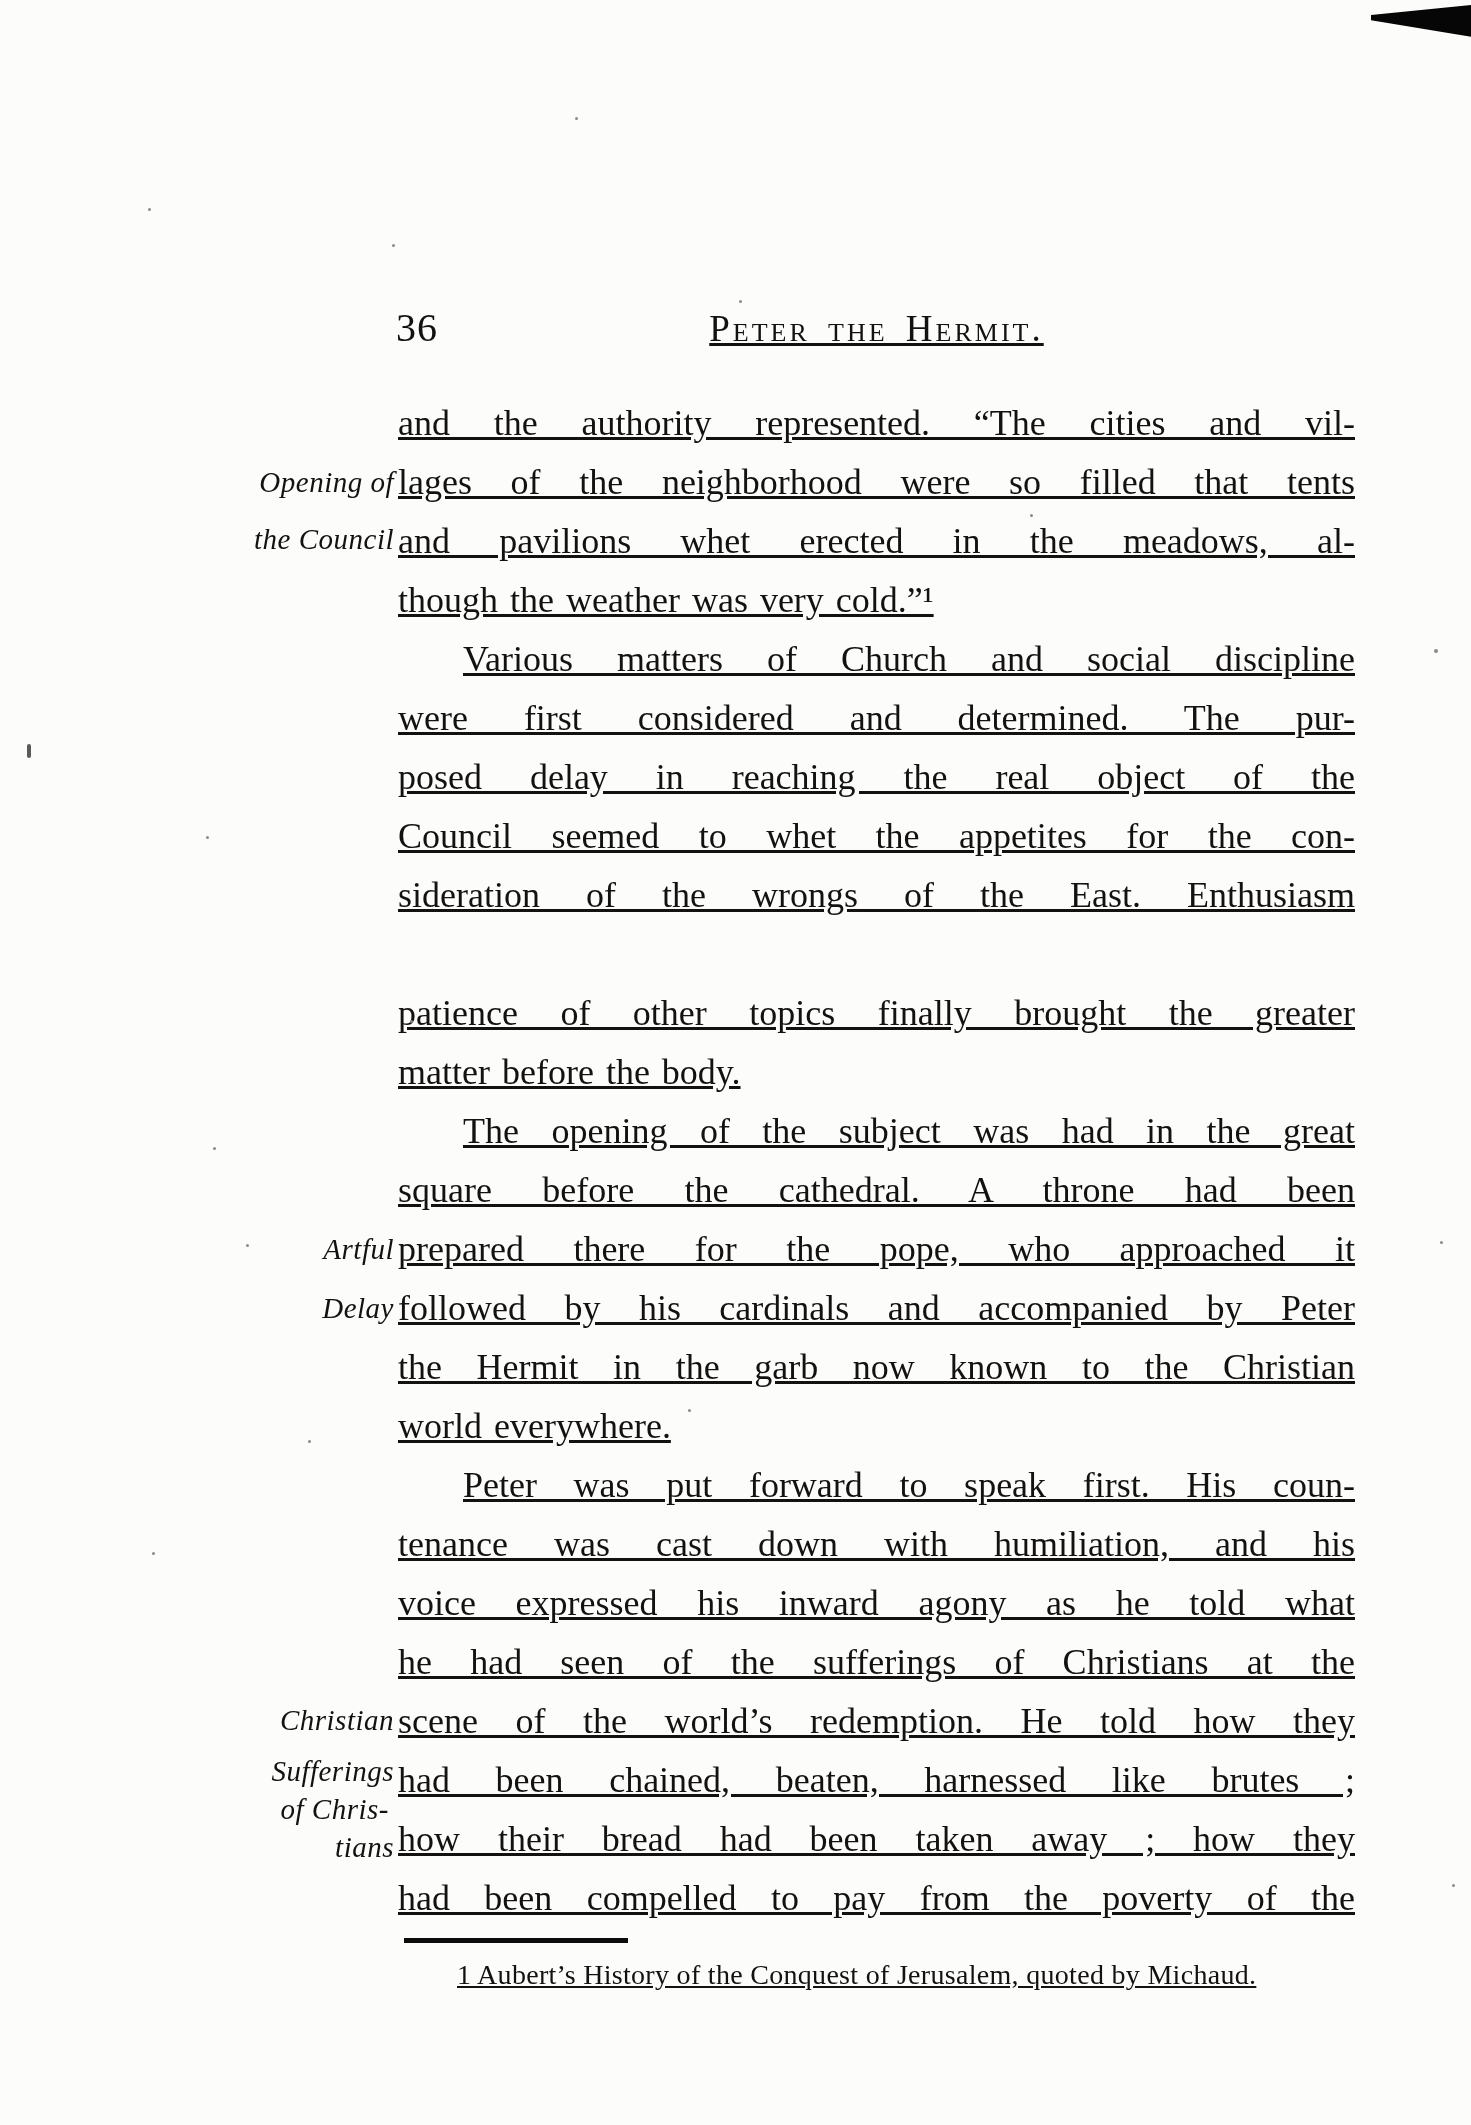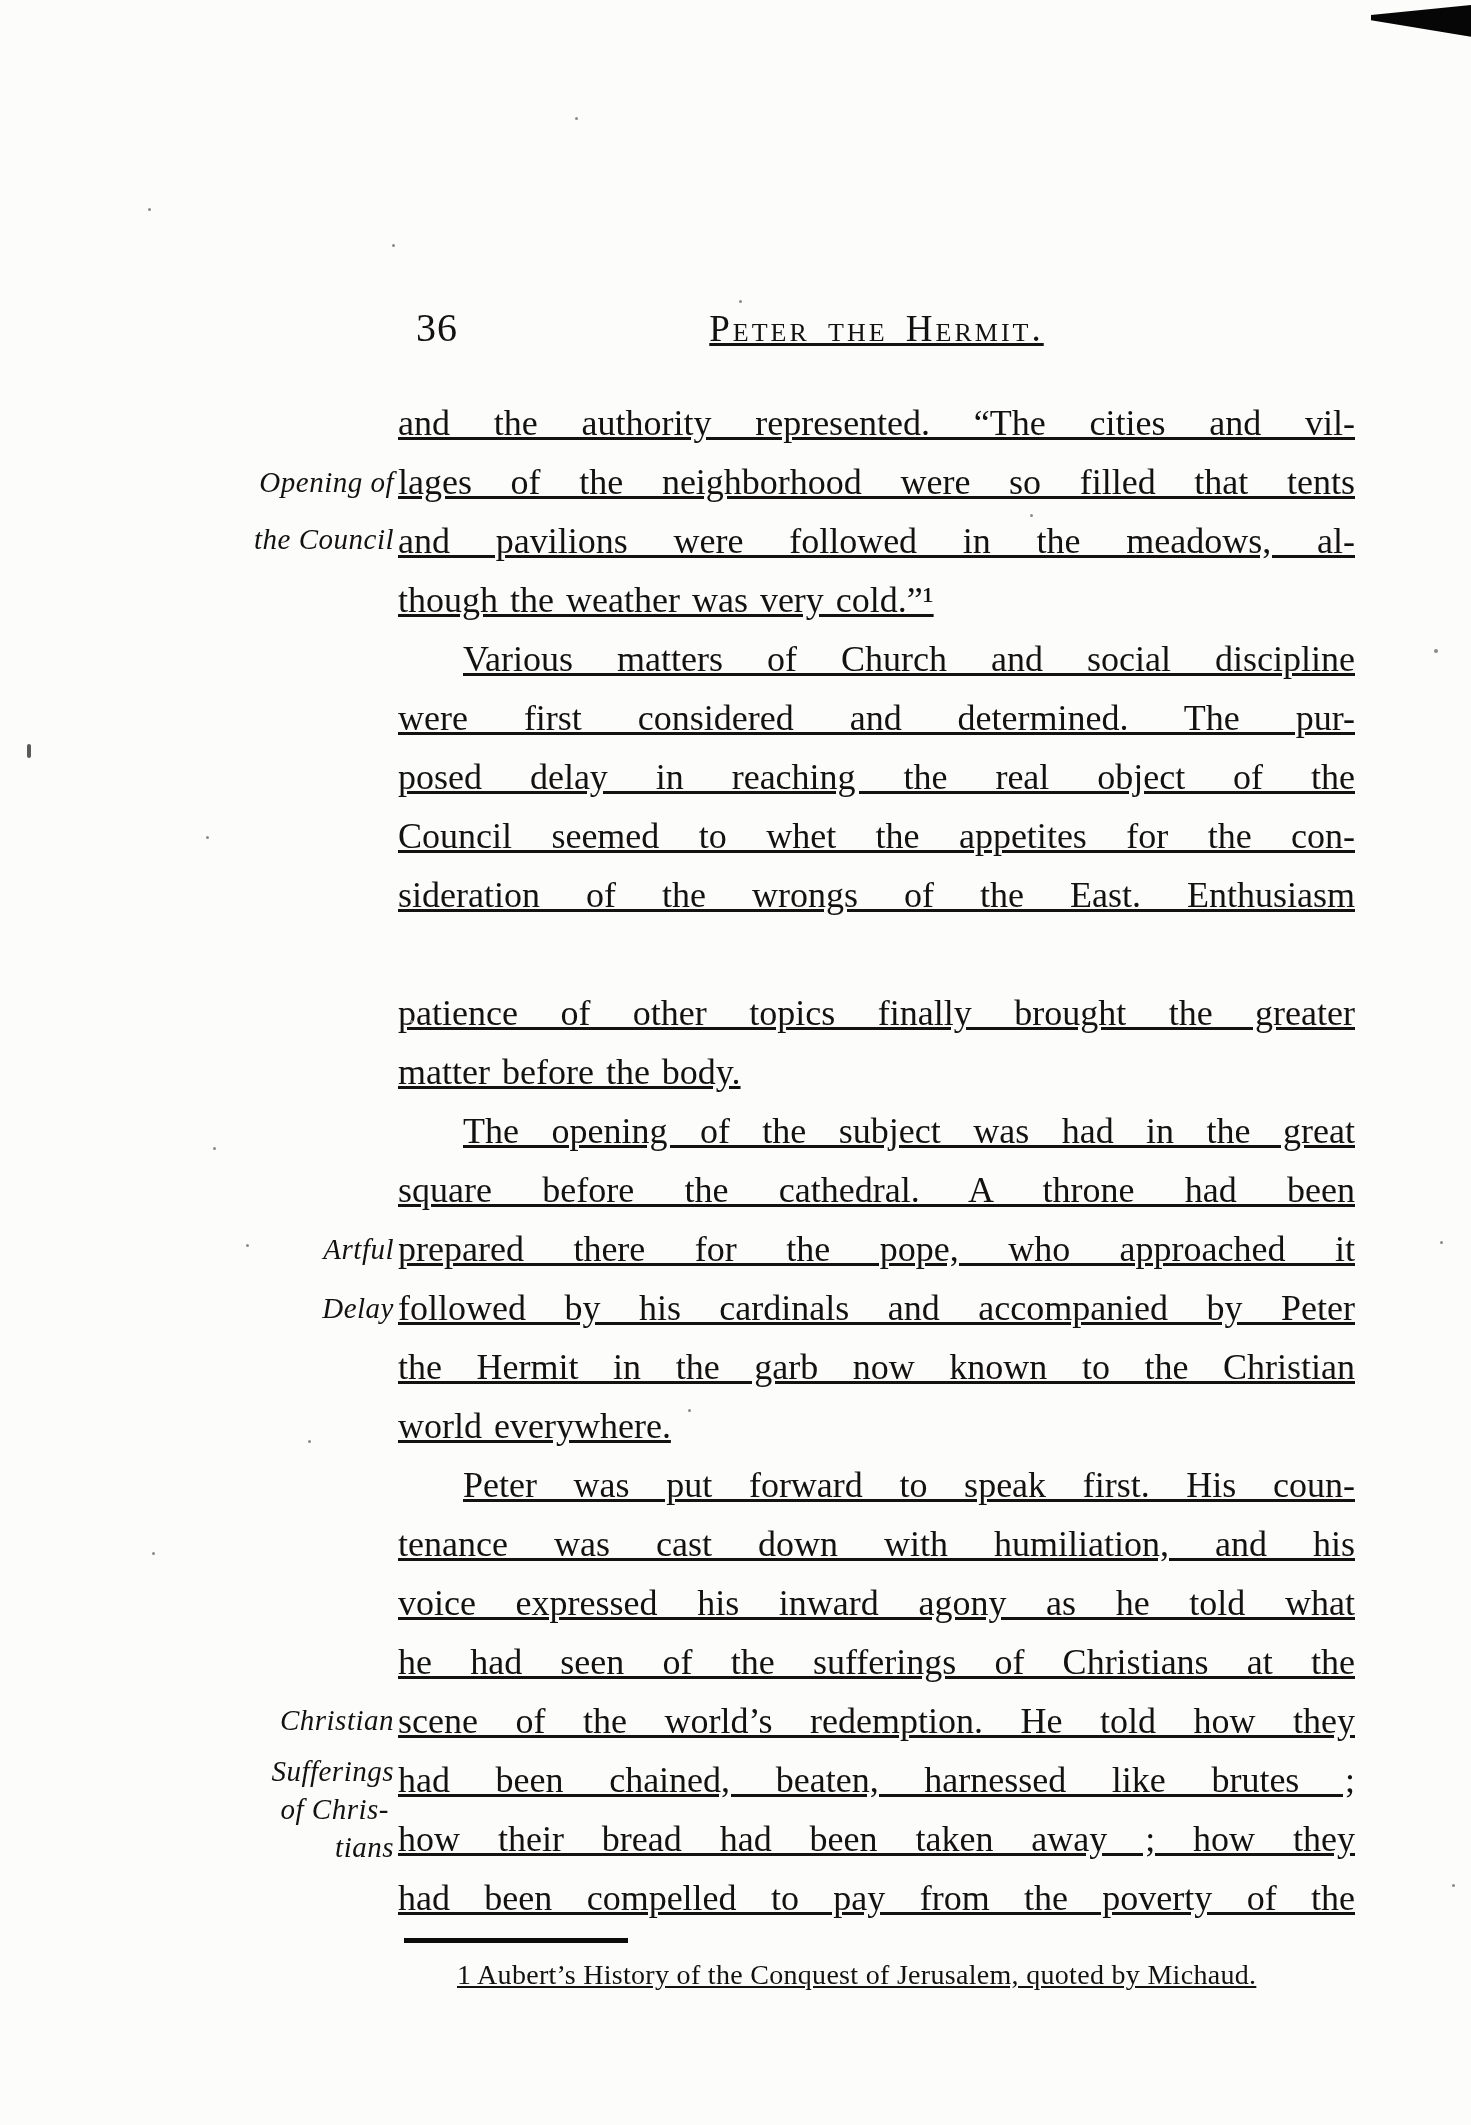--- a/index.html
+++ b/index.html
@@ -7,21 +7,21 @@
     position:relative;
     width:1471px;height:2125px;
     background:#fcfcfa;
     overflow:hidden;
     font-family:"Liberation Serif","DejaVu Serif",serif;
     color:#141210;
   }
   
   .page-number{
     position:absolute;left:396px;top:308px;
-    font-size:40px;line-height:40px;letter-spacing:1px;margin-left:20px;
+    font-size:40px;line-height:40px;letter-spacing:1px;
   }
   .running-title{
     position:absolute;left:398px;top:310px;width:957px;
     text-align:center;
     font-variant:small-caps;
     font-size:37px;line-height:38px;
     letter-spacing:3px;word-spacing:6px;text-decoration:underline;
   }
   
   .bl{
@@ -68,21 +68,21 @@
 
 <div class="scan-page">
 
   <div class="corner-artifact"></div>
 
   <div class="page-number">36</div>
   <div class="running-title">Peter the Hermit.</div>
 
   <div class="bl" style="top:402px">and the authority represented.  “The cities and vil-</div>
   <div class="bl" style="top:461px">lages of the neighborhood were so filled that tents</div>
-  <div class="bl" style="top:520px">and pavilions were followed in the meadows, al-</div>
+  <div class="bl" style="top:520px">and pavilions whet erected in the meadows, al-</div>
   <div class="bl short" style="top:579px">though the weather was very cold.”¹</div>
   <div class="bl indent" style="top:638px">Various matters of Church and social discipline</div>
   <div class="bl" style="top:697px">were first considered and determined.  The pur-</div>
   <div class="bl" style="top:756px">posed delay in reaching the real object of the</div>
   <div class="bl" style="top:815px">Council seemed to whet the appetites for the con-</div>
   <div class="bl" style="top:874px">sideration of the wrongs of the East.  Enthusiasm</div>
   <div class="bl" style="top:992px">patience of other topics finally brought the greater</div>
   <div class="bl short" style="top:1051px">matter before the body.</div>
   <div class="bl" style="top:1169px">square before the cathedral.  A throne had been</div>
   <div class="bl indent" style="top:1110px">The opening of the subject was had in the great</div>

